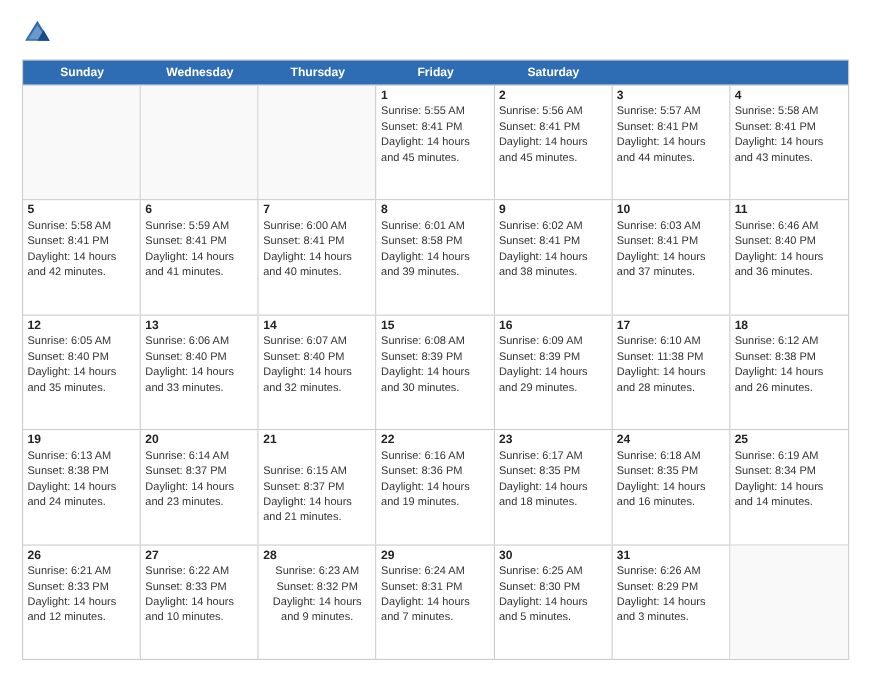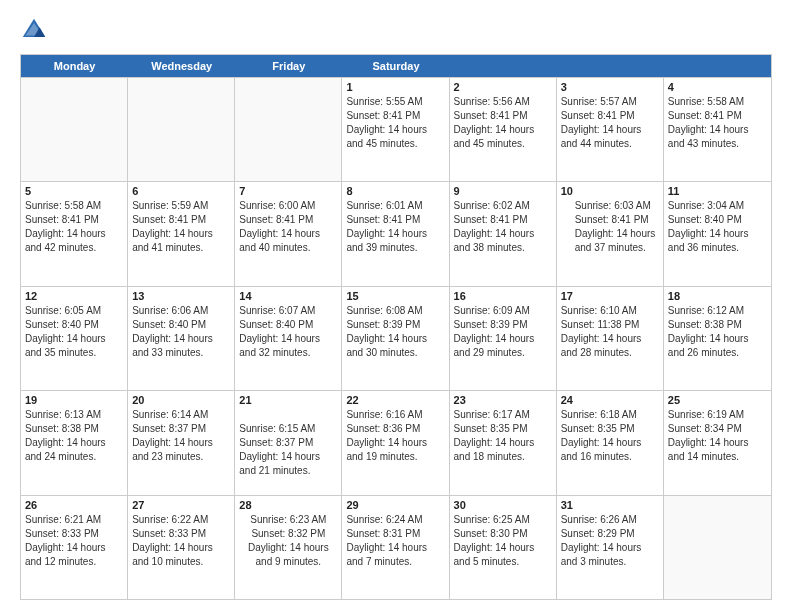--- a/index.html
+++ b/index.html
@@ -126,22 +126,23 @@
       </div>
     </div>
     <div class="title-block">
       <h1></h1>
       <h2></h2>
     </div>
   </div>
 
   <div class="calendar">
     <div class="cal-header-row">
-        <div class="cal-header-cell">Monday</div>
+    <div class="cal-header-cell">Sunday</div>
         <div class="cal-header-cell">Wednesday</div>
+        <div class="cal-header-cell">Thursday</div>
         <div class="cal-header-cell">Friday</div>
         <div class="cal-header-cell">Saturday</div>
       </div>
     <div class="cal-body">
     <div class="cal-week">
           <div class="cal-cell empty"></div>
           <div class="cal-cell empty"></div>
           <div class="cal-cell empty"></div>
           <div class="cal-cell">
             <div class="day-num">1</div>
@@ -190,41 +191,41 @@
           <div class="cal-cell">
             <div class="day-num">7</div>
             <div class="day-info" style="white-space: pre-line;">Sunrise: 6:00 AM
 Sunset: 8:41 PM
 Daylight: 14 hours
 and 40 minutes.</div>
           </div>
           <div class="cal-cell">
             <div class="day-num">8</div>
             <div class="day-info" style="white-space: pre-line;">Sunrise: 6:01 AM
-Sunset: 8:41 PM
+Sunset: 8:58 PM
 Daylight: 14 hours
 and 39 minutes.</div>
           </div>
           <div class="cal-cell">
             <div class="day-num">9</div>
             <div class="day-info" style="white-space: pre-line;">Sunrise: 6:02 AM
 Sunset: 8:41 PM
 Daylight: 14 hours
 and 38 minutes.</div>
           </div>
           <div class="cal-cell">
             <div class="day-num">10</div>
-            <div class="day-info" style="white-space: pre-line; margin-left: 14px;">Sunrise: 6:03 AM
+            <div class="day-info" style="white-space: pre-line;">Sunrise: 6:03 AM
 Sunset: 8:41 PM
 Daylight: 14 hours
 and 37 minutes.</div>
           </div>
           <div class="cal-cell">
             <div class="day-num">11</div>
-            <div class="day-info" style="white-space: pre-line;">Sunrise: 3:04 AM
+            <div class="day-info" style="white-space: pre-line;">Sunrise: 6:46 AM
 Sunset: 8:40 PM
 Daylight: 14 hours
 and 36 minutes.</div>
           </div>
         </div>
         <div class="cal-week">
           <div class="cal-cell">
             <div class="day-num">12</div>
             <div class="day-info" style="white-space: pre-line;">Sunrise: 6:05 AM
 Sunset: 8:40 PM

